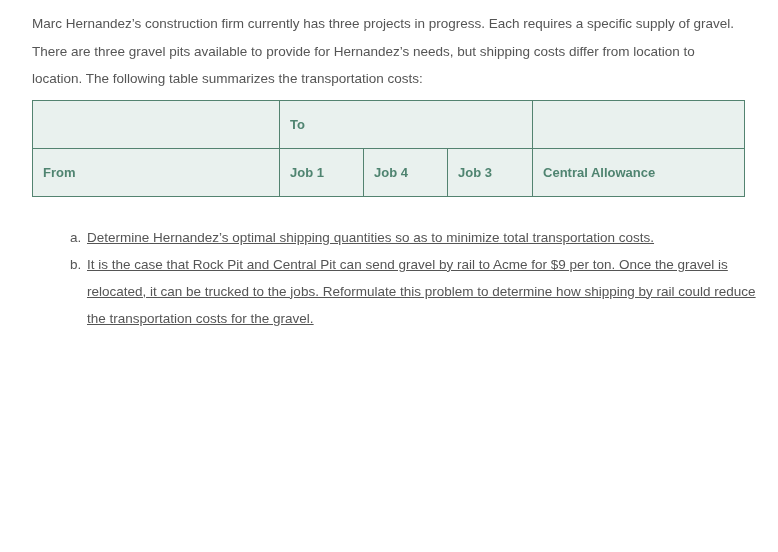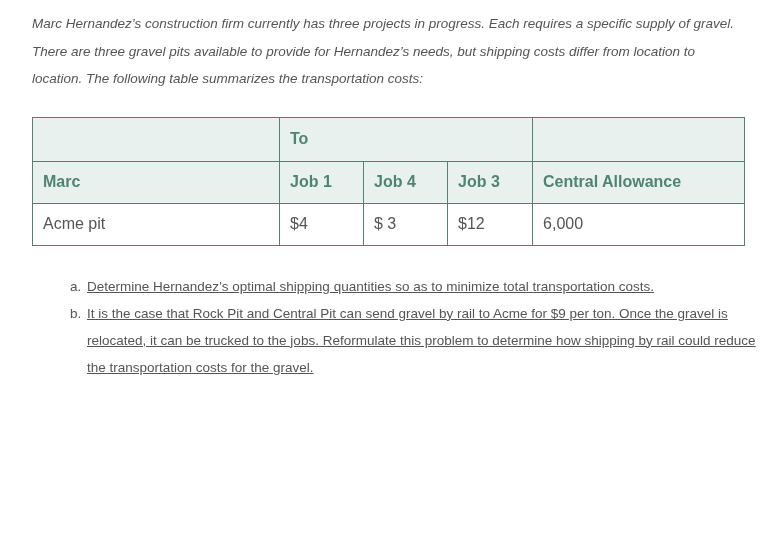--- a/index.html
+++ b/index.html
@@ -21,33 +21,32 @@
     margin-bottom: 13px;
   }
 
   .content { margin-left: 18px; }
 
   .intro {
     font-size: 13.5px;
     line-height: 27.5px;
     width: 712px;
     color: var(--body-text, #555555);
-    margin-bottom: 24px;
-    font-style: italic;
+    margin-bottom: 7px;
   }
 
   table.cost-table {
     border-collapse: collapse;
     width: 712px;
     table-layout: fixed;
   }
   table.cost-table td {
     border: 1px solid var(--border, #538370);
-    font-size: 16px;
-    padding: 0 10px;
+    font-size: 13px;
+    padding: 16px 10px;
     height: 42px;
     vertical-align: middle;
     color: var(--body-text, #555555);
     background: #ffffff;
     overflow: hidden;
     white-space: nowrap;
   }
   table.cost-table tr.to-row td { height: 44px; }
   table.cost-table td.hdr {
     background: var(--header-bg, #e9f1ee);
@@ -83,32 +82,25 @@
         <col style="width:85px">
         <col style="width:212px">
       </colgroup>
       <tbody>
           <tr class="to-row">
         <td class="hdr"></td>
         <td class="hdr" colspan="3">To</td>
         <td class="hdr"></td>
       </tr>
       <tr>
-        <td class="hdr">Marc</td>
+        <td class="hdr">From</td>
         <td class="hdr">Job 1</td>
         <td class="hdr">Job 4</td>
         <td class="hdr">Job 3</td>
         <td class="hdr">Central Allowance</td>
-      </tr>
-      <tr>
-        <td>Acme pit</td>
-        <td>$4</td>
-        <td>$ 3</td>
-        <td>$12</td>
-        <td>6,000</td>
       </tr>
     </tbody>
       </table>
 
     <div class="questions">
       <div class="question">
         <span class="qlabel">a.</span>
         <span class="qtext">Determine Hernandez’s optimal shipping quantities so as to minimize total transportation costs.</span>
       </div>
       <div class="question">

